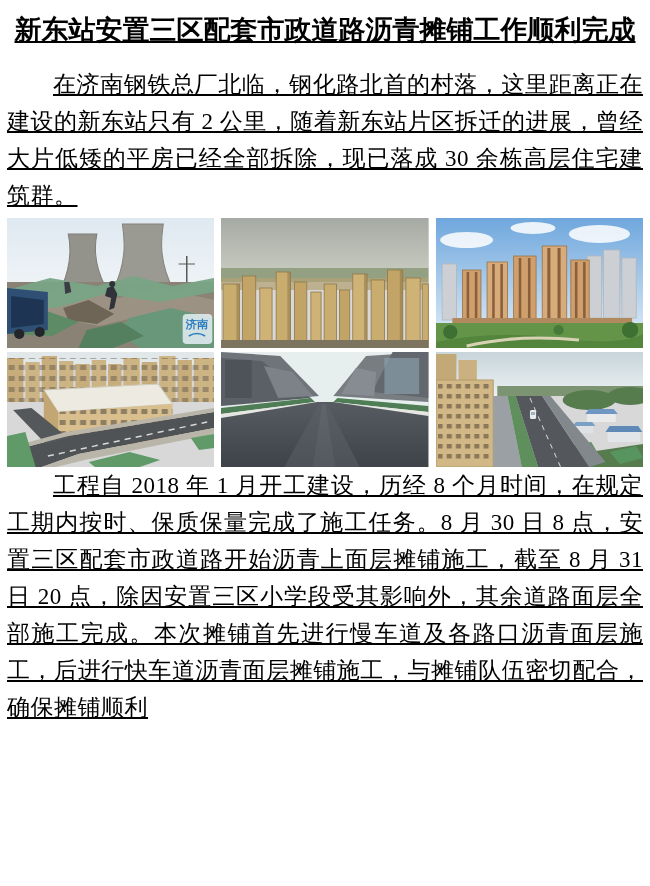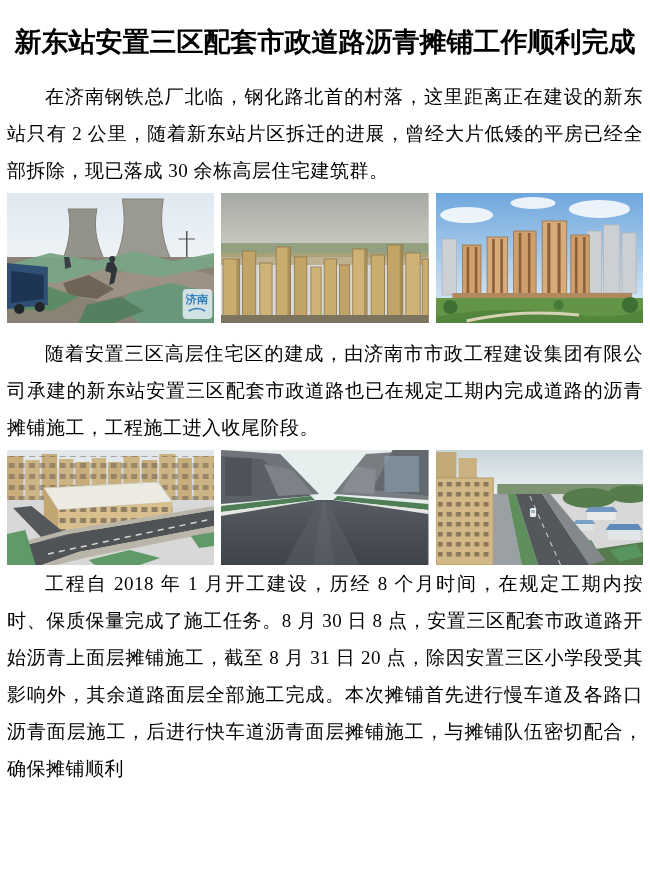--- a/index.html
+++ b/index.html
@@ -1,38 +1,39 @@
 <!DOCTYPE html>
 <html><head>
 <meta charset="utf-8">
 <style>
   html,body { margin:0; padding:0; background:#ffffff; }
   .page {
     position:relative;
     width:650px; height:882px;
     box-sizing:border-box;
-    padding:12px 7px;
+    padding:0 7px;
     overflow:hidden;
     background:#ffffff;
     color:#000000;
     font-family:"Liberation Serif", serif;
+    text-decoration:underline;
   }
   .title {
     margin:10px 0 0 0;
     font-family:"Liberation Sans", sans-serif;
     font-weight:bold;
     font-size:27px;
     line-height:40px;
     text-align:center;
     color:#000000;
     white-space:nowrap;
   }
   .para {
     margin:12px 0 0 0;
-    font-size:19px;
+    font-size:23px;
     line-height:37px;
     letter-spacing:0.5px;
     text-align:justify;
     text-indent:2em;
     color:#000000;
   }
   .para.first { margin-top:16px; }
   .para.last { margin-top:0; }
   .photo-row {
     margin:4px 0 0 0;
@@ -185,21 +186,20 @@
           <path d="M0,124 Q60,112 120,120 T203,116 L203,130 L0,130 Z" fill="#54853c"></path>
           <path d="M30,128 Q80,116 140,122" stroke="#d8d2b4" stroke-width="3" fill="none"></path>
           <circle cx="14" cy="114" r="7" fill="#3e6f33"></circle>
           <circle cx="190" cy="112" r="8" fill="#3e6f33"></circle>
           <circle cx="120" cy="112" r="5" fill="#467a38"></circle>
         </g>
       </svg>
     </div>
   </div>
 
-  <p class="para">随着安置三区高层住宅区的建成，由济南市市政工程建设集团有限公司承建的新东站安置三区配套市政道路也已在规定工期内完成道路的沥青摊铺施工，工程施工进入收尾阶段。</p>
 
   <div class="photo-row row2">
 
     <div class="photo">
       <svg viewBox="0 0 203 115" preserveAspectRatio="none">
         <defs>
           <pattern id="p4win" width="10" height="11" patternUnits="userSpaceOnUse">
             <rect x="1.5" y="2" width="6" height="5" fill="#5c5448"></rect>
           </pattern>
         </defs>

